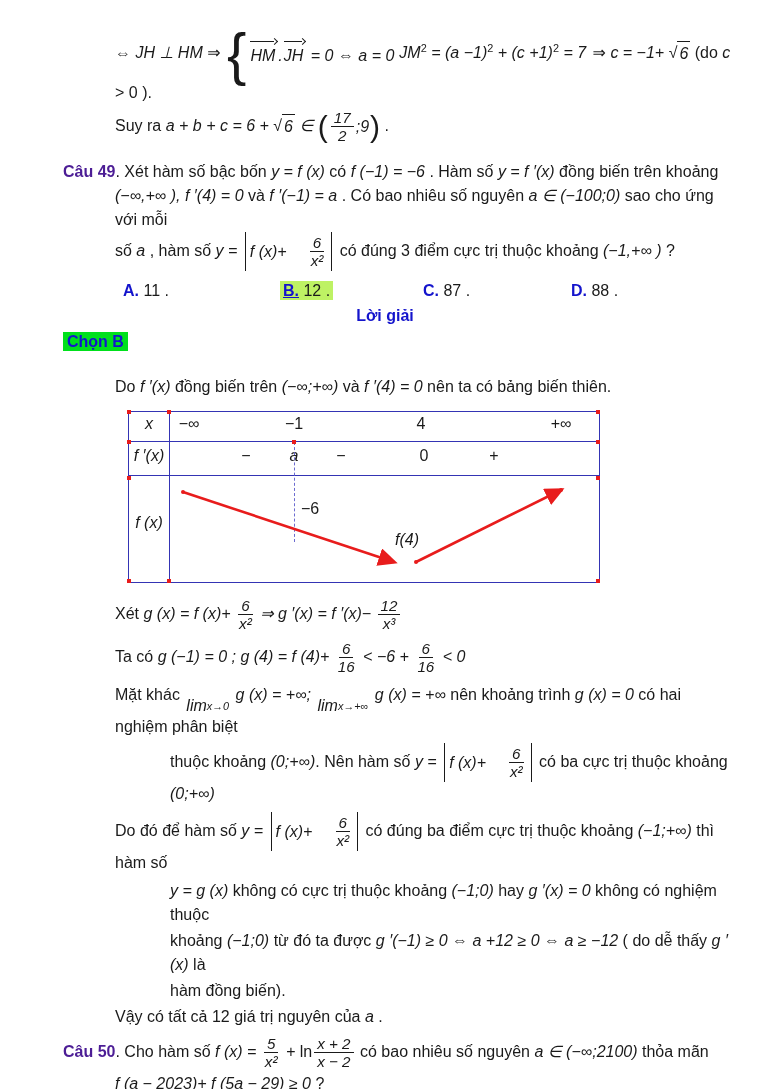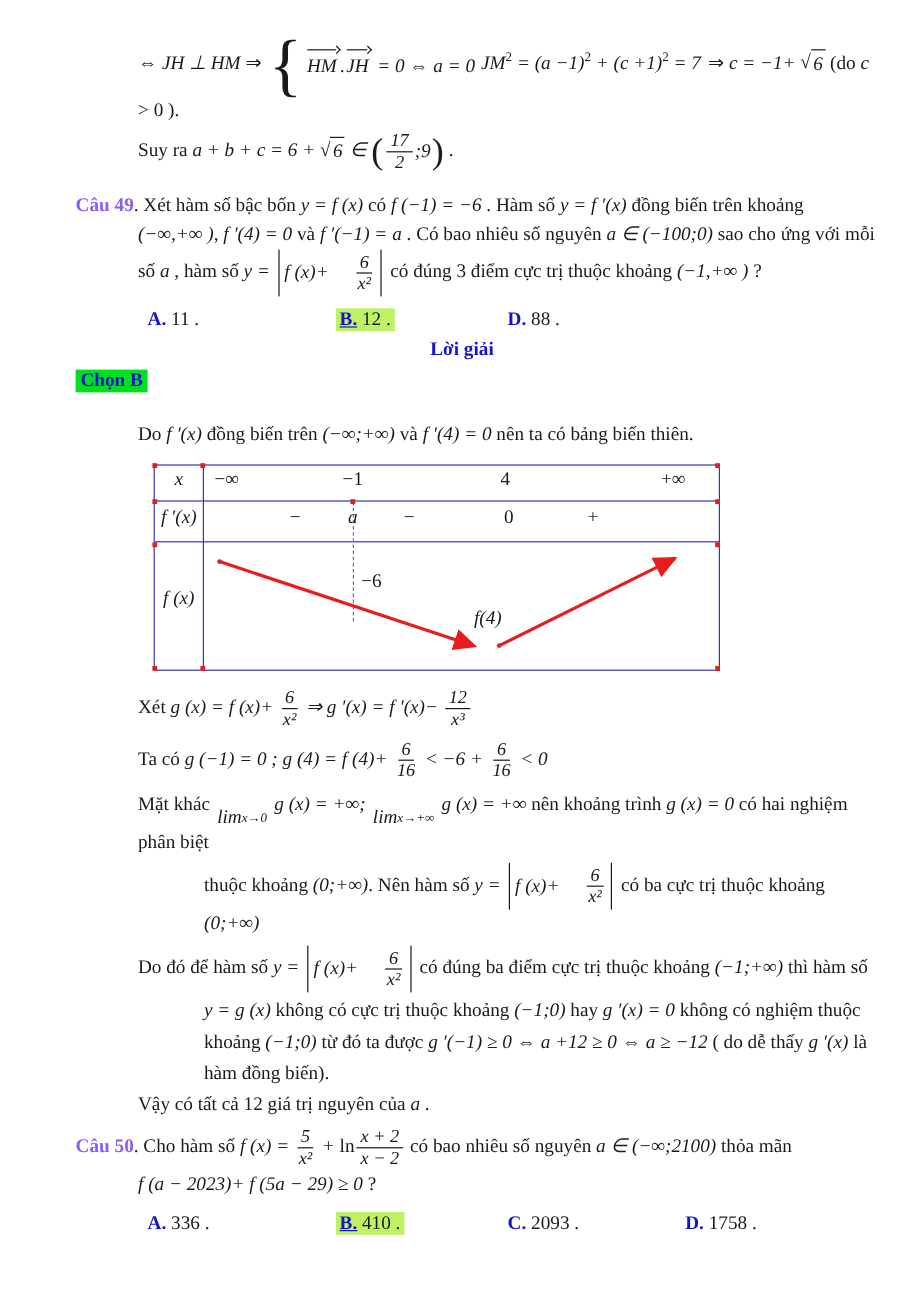--- a/index.html
+++ b/index.html
@@ -1,26 +1,26 @@
 <!DOCTYPE html>
 <html><head>
 <meta charset="utf-8">
 <style>
   * { box-sizing: border-box; }
   body { margin:0; background:#ffffff; }
   .page {
     position:relative; width:758px; height:1089px; background:#fff;
-    font-family:Liberation Serif, serif;
+    font-family:Liberation Sans, sans-serif;
     font-size:16px; color:#1a1a1a; overflow:hidden;
   }
   .para { margin:0 26px 0 115px; line-height:1.5; }
   .m { font-style:italic; }
   .t { font-style:normal; }
   .sup { font-size:0.68em; }
-  .qlabel { color:#8b5cf6; font-weight:bold; }
+  .qlabel { color:#4c1d95; font-weight:bold; }
   
   .frac { display:inline-flex; flex-direction:column; align-items:center;
           vertical-align:middle; line-height:1.12; font-size:0.95em; margin:0 2px; font-style:italic; }
   .frac .num { display:block; border-bottom:1px solid currentColor; padding:0 3px; }
   .frac .den { display:block; padding:0 2px; }
   
   .sqrt { display:inline-flex; align-items:flex-start; white-space:nowrap; }
   .sqrt .rsign { font-style:normal; }
   .sqrt .rad { border-top:1px solid currentColor; padding:0 2px; font-style:italic; }
   
@@ -121,20 +121,21 @@
         <span class="m">f (x)+ </span>
         <span class="frac">
           <span class="num">6</span>
           <span class="den">x²</span>
         </span>
       </span><span class="t"> có đúng 3 điểm cực trị thuộc khoảng </span><span class="m">(−1,+∞ )</span><span class="t"> ?</span></div>
 
   <div class="answers">
     <div class="ans"><span class="hl"><span class="letter">A.</span> <span>11 .</span></span></div>
     <div class="ans correct"><span class="hl"><span class="letter">B.</span> <span>12 .</span></span></div>
+    <div class="ans"><span class="hl"><span class="letter">C.</span> <span>87 .</span></span></div>
     <div class="ans"><span class="hl"><span class="letter">D.</span> <span>88 .</span></span></div>
   </div>
 
   <div class="loigiai">Lời giải</div>
   <div class="chonb"><span>Chọn B</span></div>
 
   <div class="para intro"><span class="t">Do </span><span class="m">f ′(x)</span><span class="t"> đồng biến trên </span><span class="m">(−∞;+∞)</span><span class="t"> và </span><span class="m">f ′(4) = 0</span><span class="t"> nên ta có bảng biến thiên.</span></div>
 
   <div class="bbt">
     <div class="vline"></div>

